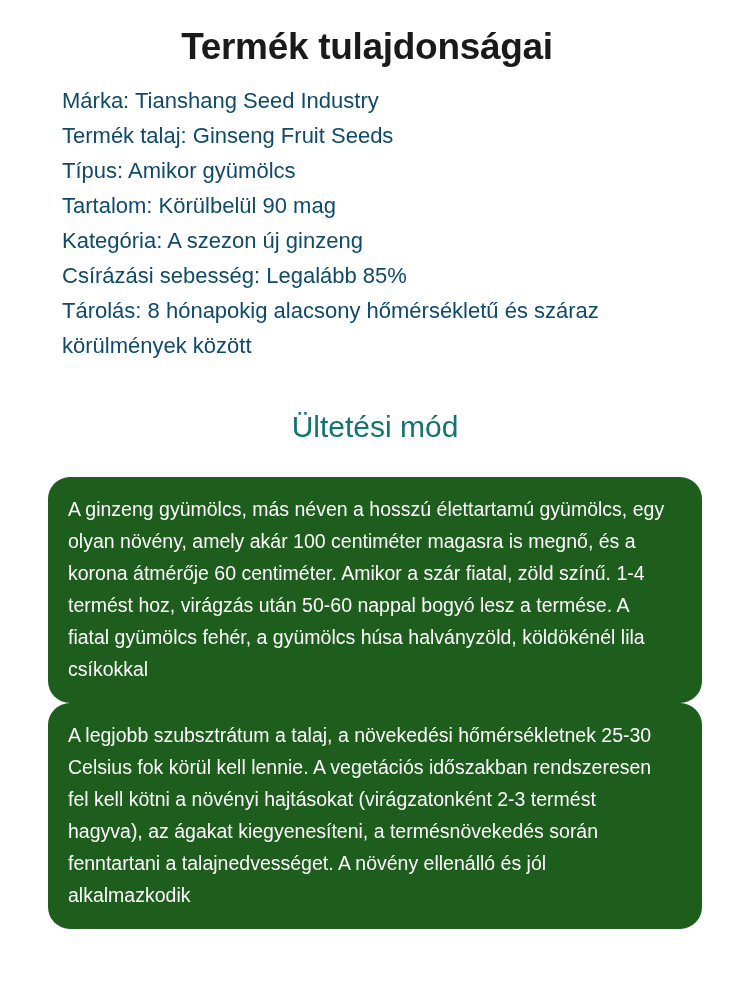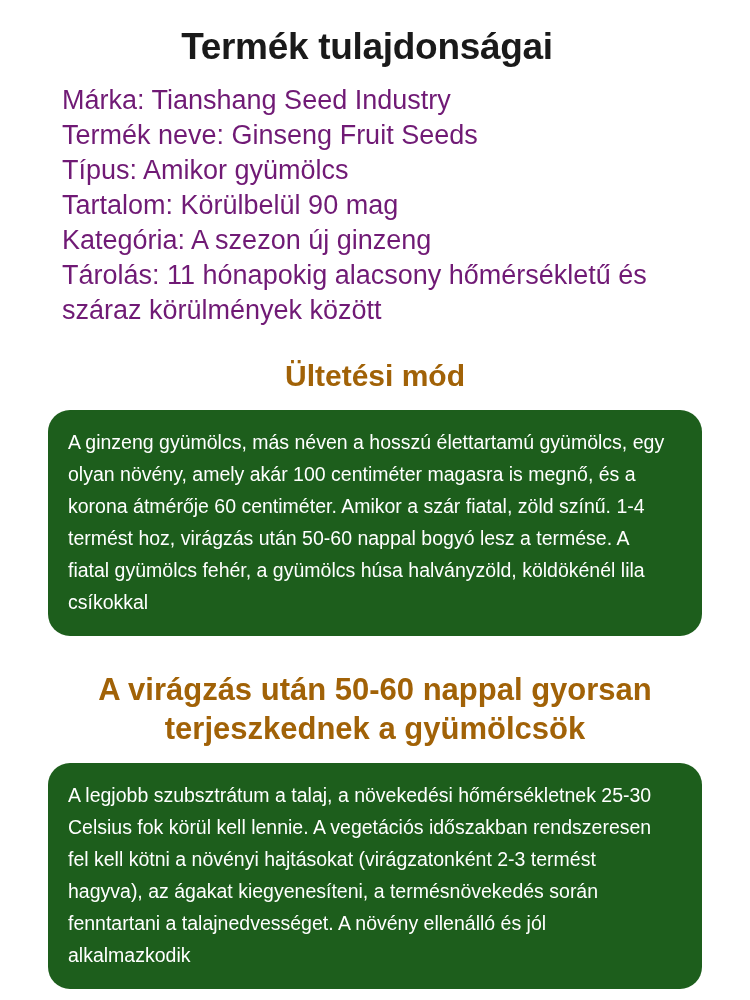--- a/index.html
+++ b/index.html
@@ -30,31 +30,31 @@
     letter-spacing: -0.3px;
     margin: 0;
     padding: 26px 20px 14px 4px;
     line-height: 1.15;
   }
   .spec-list {
     padding: 0 60px 0 62px;
     margin: 0;
   }
   .spec-line {
-    font-size: 27px;
+    font-size: 22px;
     line-height: 35px;
-    color: #701a75;
+    color: #0c4a6e;
     white-space: pre-wrap;
   }
   .h-section {
     text-align: center;
     font-size: 30px;
-    font-weight: bold;
-    color: #a16207;
-    margin: 0;
+    font-weight: normal;
+    color: #0f766e;
+    margin: 16px;
     padding: 30px 20px 16px 20px;
     line-height: 1.2;
   }
   .h-section.wide {
     font-size: 31px;
     padding: 34px 30px 14px 30px;
     line-height: 1.28;
   }
   .green-box {
     margin: 0 48px;
@@ -76,33 +76,33 @@
 </style>
 </head>
 <body>
 
 <div class="page">
 
   <h1 class="h-title">Termék tulajdonságai</h1>
 
   <div class="spec-list">
     <div class="spec-line">Márka: Tianshang Seed Industry</div>
-    <div class="spec-line">Termék neve: Ginseng Fruit Seeds</div>
+    <div class="spec-line">Termék talaj: Ginseng Fruit Seeds</div>
     <div class="spec-line">Típus: Amikor gyümölcs</div>
     <div class="spec-line">Tartalom: Körülbelül 90 mag</div>
     <div class="spec-line">Kategória: A szezon új ginzeng</div>
-    <div class="spec-line">Tárolás: 11 hónapokig alacsony hőmérsékletű és száraz körülmények között</div>
+    <div class="spec-line">Csírázási sebesség: Legalább 85%</div>
+    <div class="spec-line">Tárolás: 8 hónapokig alacsony hőmérsékletű és száraz körülmények között</div>
   </div>
 
   <h2 class="h-section">Ültetési mód</h2>
 
   <div class="green-box">
     <p>A ginzeng gyümölcs, más néven a hosszú élettartamú gyümölcs, egy olyan növény, amely akár 100 centiméter magasra is megnő, és a korona átmérője 60 centiméter. Amikor a szár fiatal, zöld színű. 1-4 termést hoz, virágzás után 50-60 nappal bogyó lesz a termése. A fiatal gyümölcs fehér, a gyümölcs húsa halványzöld, köldökénél lila csíkokkal</p>
   </div>
 
-  <h2 class="h-section wide">A virágzás után 50-60 nappal gyorsan terjeszkednek a gyümölcsök</h2>
 
   <div class="green-box">
     <p>A legjobb szubsztrátum a talaj, a növekedési hőmérsékletnek 25-30 Celsius fok körül kell lennie. A vegetációs időszakban rendszeresen fel kell kötni a növényi hajtásokat (virágzatonként 2-3 termést hagyva), az ágakat kiegyenesíteni, a termésnövekedés során fenntartani a talajnedvességet. A növény ellenálló és jól alkalmazkodik</p>
   </div>
 
   <div class="gap-bottom"></div>
 </div>
 
 </body></html>

